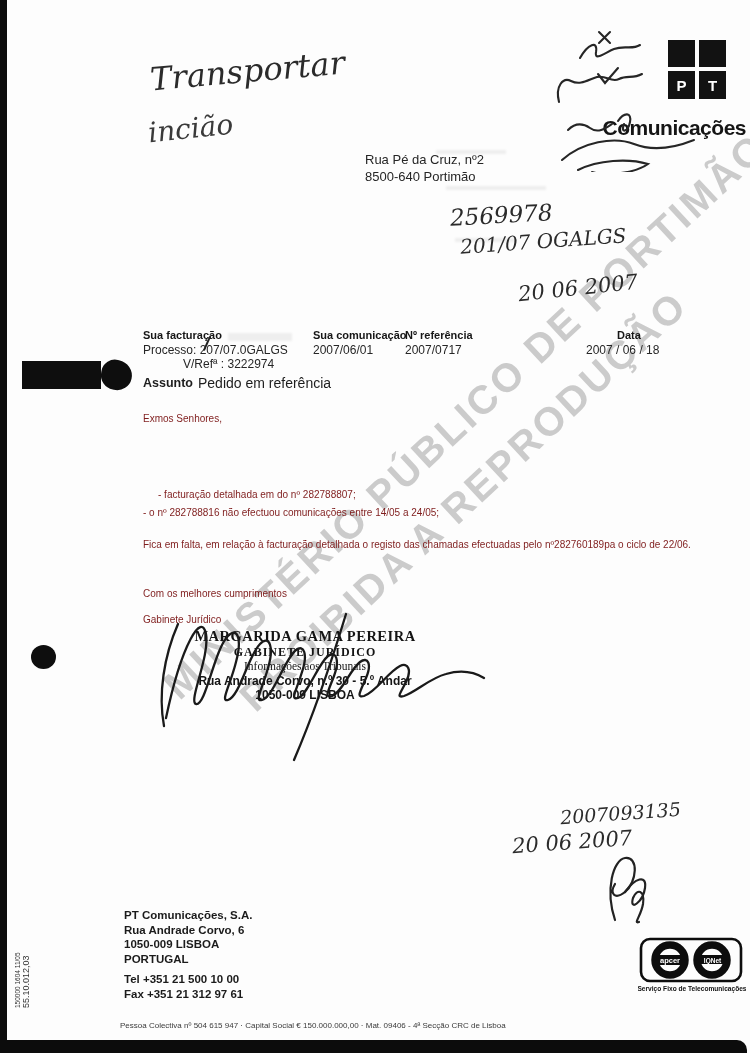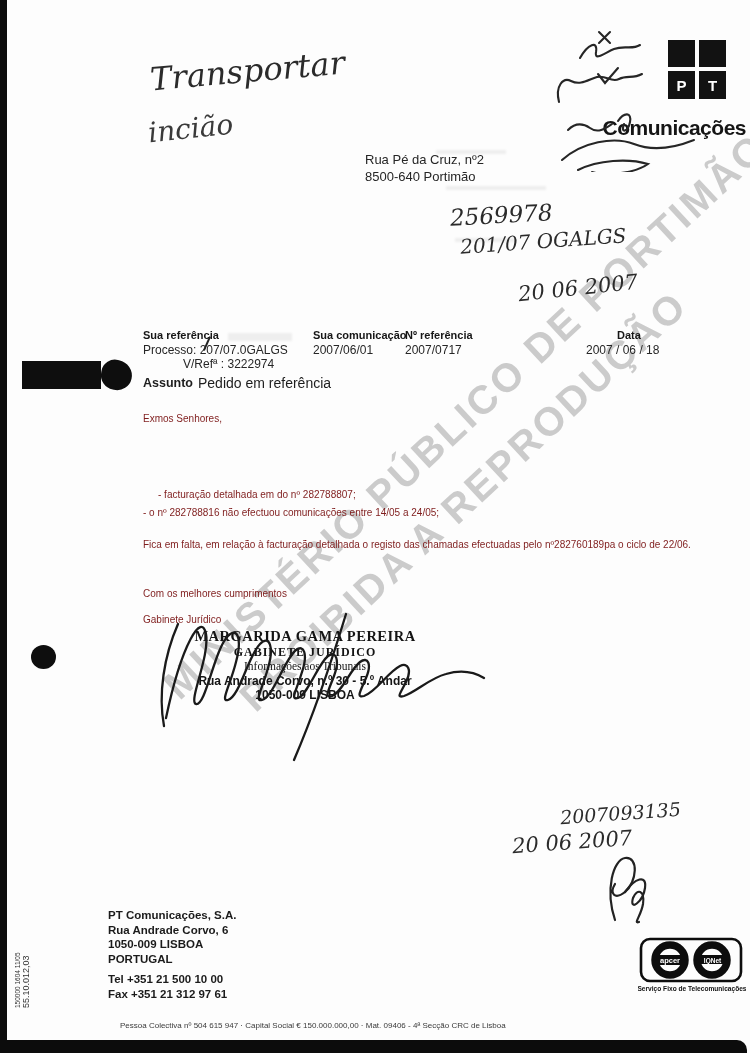--- a/index.html
+++ b/index.html
@@ -42,21 +42,21 @@
   .wm1{left:95px;top:478px;width:560px;text-align:center;transform:rotate(-43deg);}
   .wm2{left:190px;top:538px;width:420px;text-align:center;transform:rotate(-43deg);}
   
   .stamp{left:160px;top:628px;width:290px;text-align:center;color:#141414;}
   .stamp .name{font-family:"Liberation Serif",serif;font-weight:bold;font-size:14.5px;letter-spacing:0.5px;}
   .stamp .dept{font-family:"Liberation Serif",serif;font-weight:bold;font-size:12px;letter-spacing:1px;}
   .stamp .unit{font-family:"Liberation Serif",serif;font-size:11.5px;}
   .stamp .addr{font-weight:bold;font-size:12px;margin-top:2px;}
   .stamp .city{font-weight:bold;font-size:12px;}
   
-  .foot{left:108px;top:908px;font-size:11.5px;line-height:14.5px;font-weight:bold;color:#1b1b1b;}
+  .foot{left:124px;top:908px;font-size:11.5px;line-height:14.5px;font-weight:bold;color:#1b1b1b;}
   .foot .tel{margin-top:6px;}
   .legal{left:120px;top:1021px;font-size:8px;color:#3a3a3a;}
   .side-codes{left:14px;top:1008px;transform-origin:0 0;transform:rotate(-90deg);width:112px;color:#333;}
   .side-codes .c1{font-size:6.5px;display:block;}
   .side-codes .c2{font-size:9px;display:block;}
   .cert-wrap{left:638px;top:936px;}
   svg{display:block;}
 </style>
 </head>
 <body>
@@ -102,21 +102,21 @@
 
   <div class="abs recipient">
     <div>Rua Pé da Cruz, nº2</div>
     <div>8500-640 Portimão</div>
   </div>
 
   <div class="abs hw hw-num">2569978</div>
   <div class="abs hw hw-ref">201/07 OGALGS</div>
   <div class="abs hw hw-date">20 06 2007</div>
 
-  <div class="abs ref-label" style="left:143px;top:329px;">Sua referência</div>
+  <div class="abs ref-label" style="left:143px;top:329px;">Sua facturação</div>
   <div class="abs ref-val" style="left:143px;top:343px;">Processo: 207/07.0GALGS</div>
   <div class="abs ref-val" style="left:143px;top:357px;margin-left:40px;">V/Refª : 3222974</div>
   <div class="abs pen-stroke"></div>
 
   <div class="abs ref-label" style="left:313px;top:329px;">Sua comunicação</div>
   <div class="abs ref-val" style="left:313px;top:343px;">2007/06/01</div>
 
   <div class="abs ref-label" style="left:405px;top:329px;">Nº referência</div>
   <div class="abs ref-val" style="left:405px;top:343px;">2007/0717</div>
 

